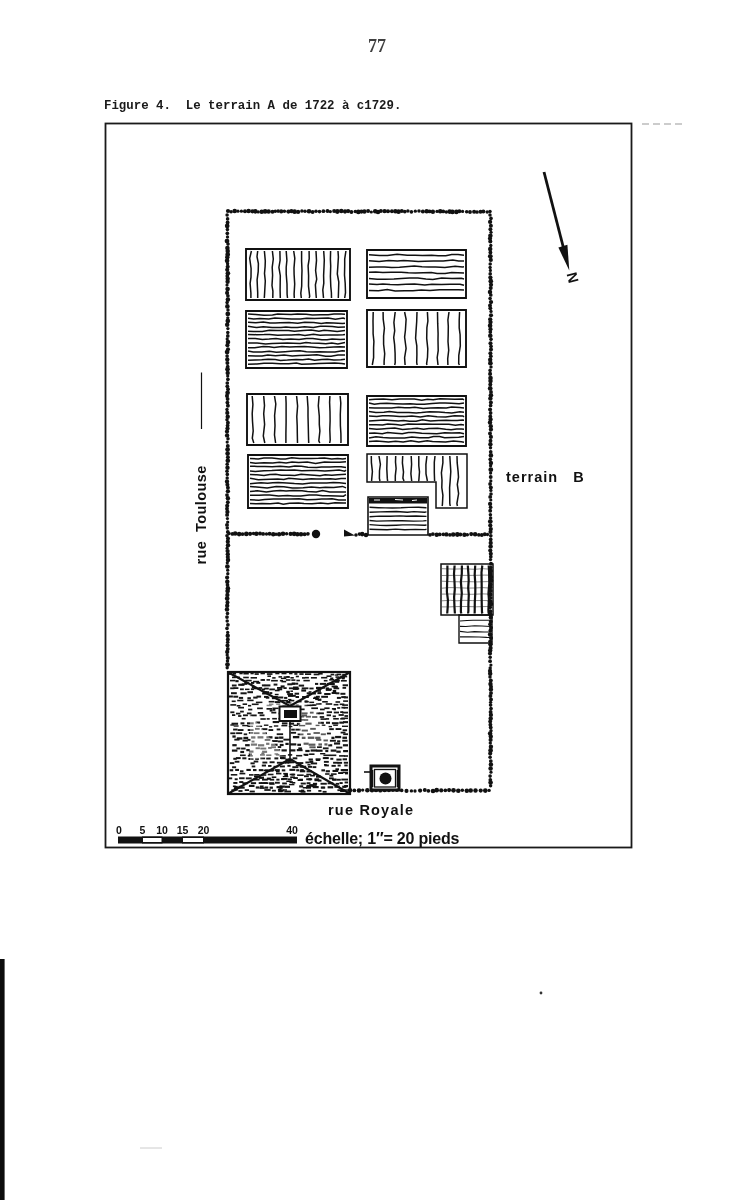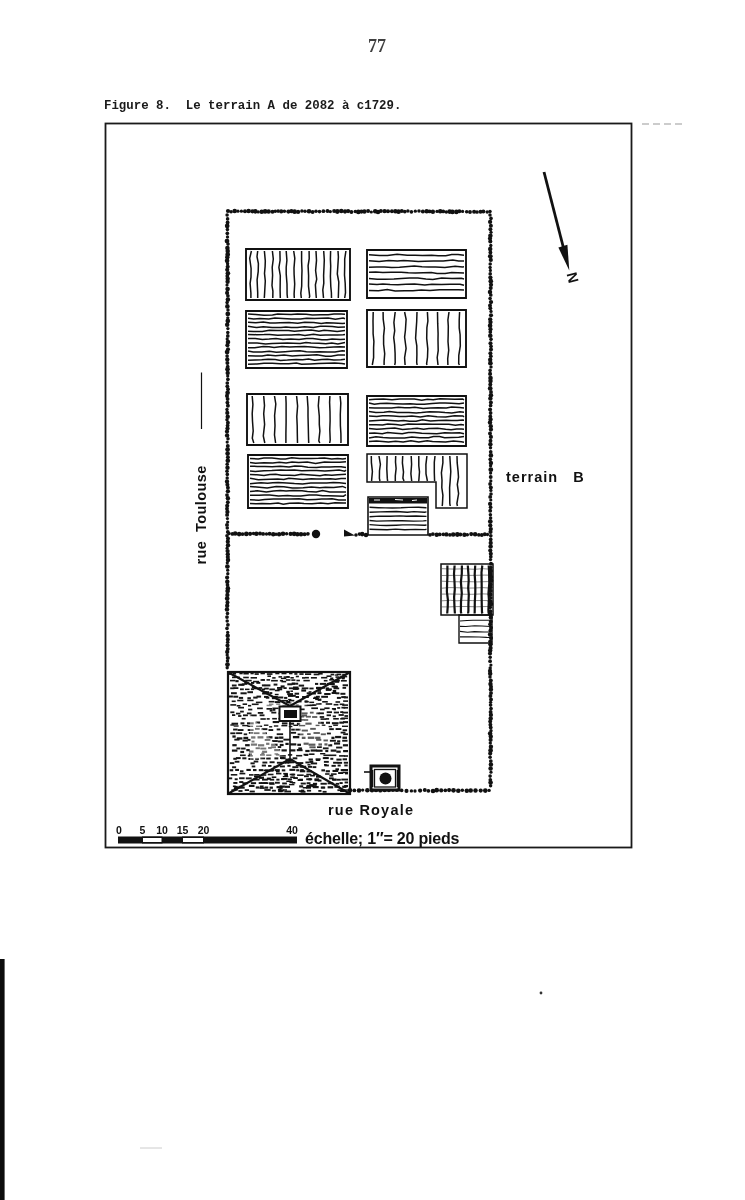--- a/index.html
+++ b/index.html
@@ -9,21 +9,21 @@
            font-family:"Liberation Serif", serif; font-weight:bold; font-size:18px; color:#404040;margin-left:12px; }
   .caption { position:absolute; left:104px; top:99px;
              font-family:"Liberation Mono", monospace; font-size:12.4px; font-weight:bold; color:#1a1a1a; white-space:pre; }
 </style>
 </head>
 <body>
 <div id="page">
 
 <div class="pgnum">77</div>
 
-<div class="caption">Figure 8.  Le terrain A de 2082 à c1729.</div>
+<div class="caption">Figure 4.  Le terrain A de 1722 à c1729.</div>
 <svg width="745" height="1200" viewBox="0 0 745 1200" xmlns="http://www.w3.org/2000/svg">
 <defs>
 <pattern id="brick" width="7.5" height="5.2" patternUnits="userSpaceOnUse">
   <rect x="0.5" y="0.6" width="4.2" height="1.5" fill="#1c1c1c"></rect>
   <rect x="4.2" y="3.2" width="4.2" height="1.5" fill="#1c1c1c"></rect>
 </pattern>
 </defs>
 
 <rect x="105.5" y="123.5" width="526" height="724" fill="none" stroke="#1a1a1a" stroke-width="1.8"></rect>
 

